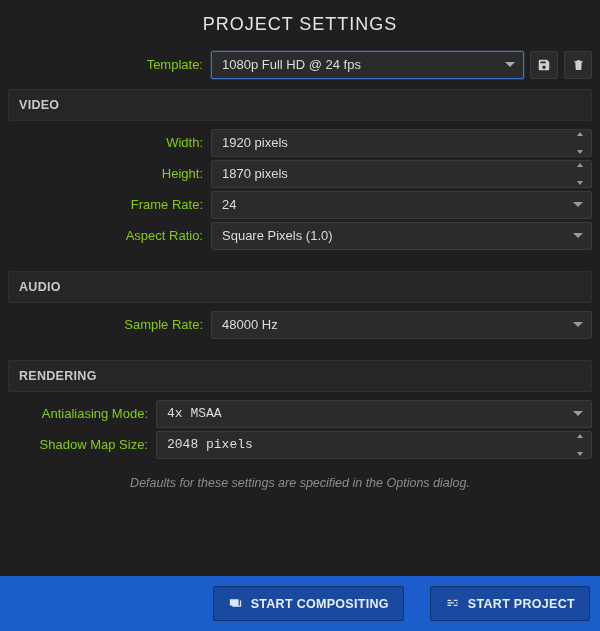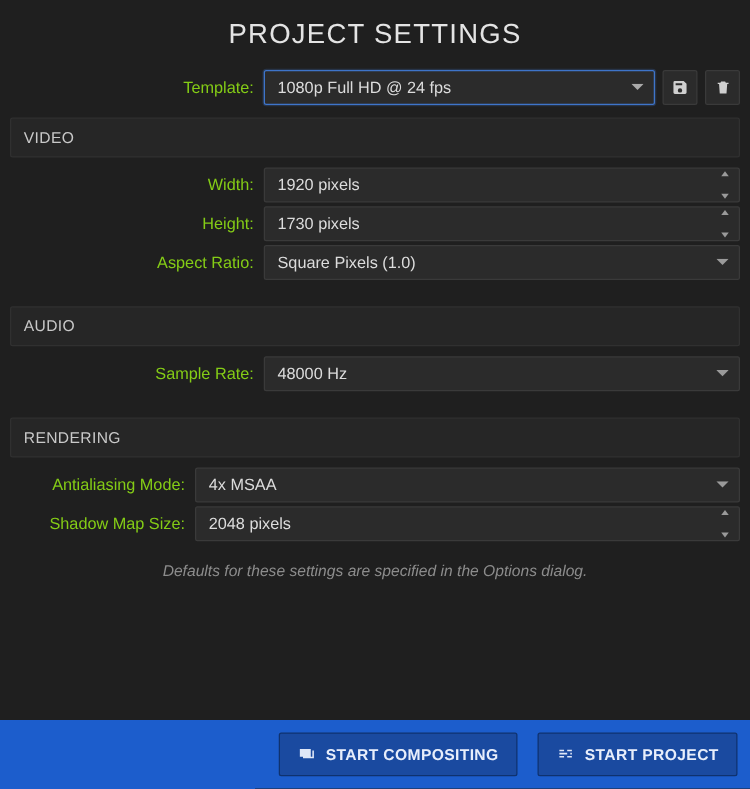--- a/index.html
+++ b/index.html
@@ -13,21 +13,21 @@
   .window {
     width: 600px;
     height: 631px;
     background: #1f1f1f;
     display: flex;
     flex-direction: column;
   }
   .titlebar {
     text-align: center;
     padding: 14px 0 16px 0;
-    font-size: 22px;
+    font-size: 18px;
     font-weight: 300;
     letter-spacing: 1px;
     color: #e4e4e4;
   }
   .content {
     flex: 1;
     padding: 0 8px;
   }
   .row {
     display: flex;
@@ -103,60 +103,60 @@
     align-items: center;
     justify-content: center;
   }
   .icon-btn svg { fill: #cfcfcf; }
   .section-header {
     background: #262626;
     border: 1px solid #303030;
     border-radius: 2px;
     padding: 8px 10px;
     color: #c9c9c9;
-    font-weight: 400;
+    font-weight: 700;
     font-size: 12.5px;
     letter-spacing: 0.3px;
     margin: 10px 0 8px 0;
   }
   .note {
     text-align: center;
     font-style: italic;
     color: #8c8c8c;
     padding: 14px 0 6px 0;
     font-size: 12.5px;
   }
   .footer {
     background: #1c5dcc;
     height: 55px;
     display: flex;
     align-items: center;
     justify-content: flex-end;
     padding: 0 10px;
-    gap: 16px;
+    gap: 26px;
   }
   .action-btn {
     height: 35px;
     background: #1a4aa0;
     border: 1px solid #0f326f;
     border-radius: 2px;
     display: flex;
     align-items: center;
     padding: 0 14px;
     gap: 8px;
     color: #e8eefb;
     font-weight: 600;
     font-size: 12.5px;
     letter-spacing: 0.3px;
   }
   .action-btn svg { fill: #dfe7f7; }
   .gap8 { height: 8px; }
   .render-row .row-label { width: 148px; min-width: 148px; }
   .render-row { margin-left: 0; }
-  .render-fields { padding-left: 0; }
+  .render-fields { padding-left: 0; font-family: Liberation Mono, monospace; }
 </style>
 </head>
 <body>
 
 <div class="window">
 
   <div class="titlebar">PROJECT SETTINGS</div>
 
   <div class="content">
 
@@ -196,29 +196,42 @@
               <span class="down"></span>
             </span>
         </div>
       </div>
     </div>
 
     <div class="row">
       <div class="row-label">Height:</div>
       <div class="row-field">
         <div class="field">
-          <span>1730 pixels</span>
+          <span>1870 pixels</span>
           <span class="spinner">
               <span class="up"></span>
               <span class="down"></span>
             </span>
         </div>
       </div>
     </div>
 
+    <div class="row">
+      <div class="row-label">Frame Rate:</div>
+      <div class="row-field">
+        <div class="field">
+          <span>24</span>
+          <span class="caret">
+            <svg width="10" height="6" viewBox="0 0 10 6">
+                <path d="M0 0 L5 5 L10 0 Z" fill="#9a9a9a"></path>
+              </svg>
+          </span>
+        </div>
+      </div>
+    </div>
 
     <div class="row">
       <div class="row-label">Aspect Ratio:</div>
       <div class="row-field">
         <div class="field">
           <span>Square Pixels (1.0)</span>
           <span class="caret">
             <svg width="10" height="6" viewBox="0 0 10 6">
                 <path d="M0 0 L5 5 L10 0 Z" fill="#9a9a9a"></path>
               </svg>

